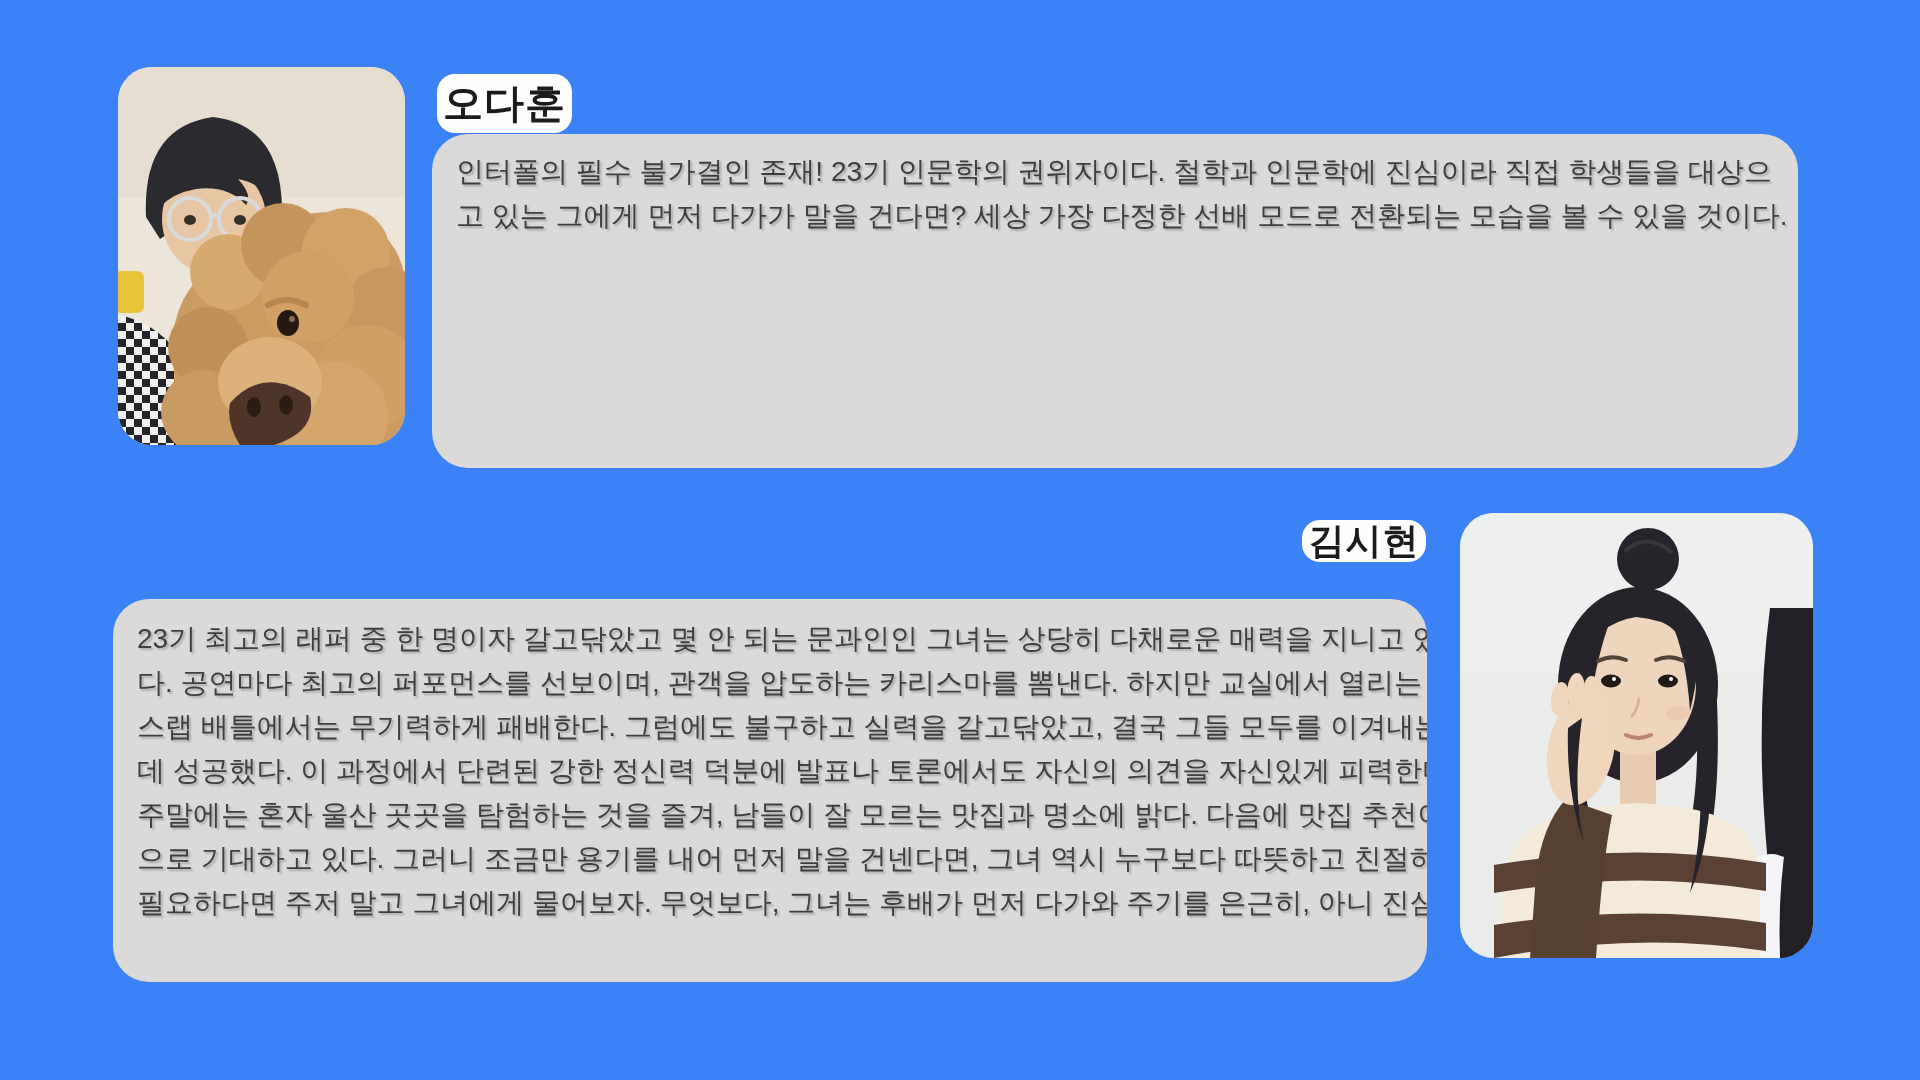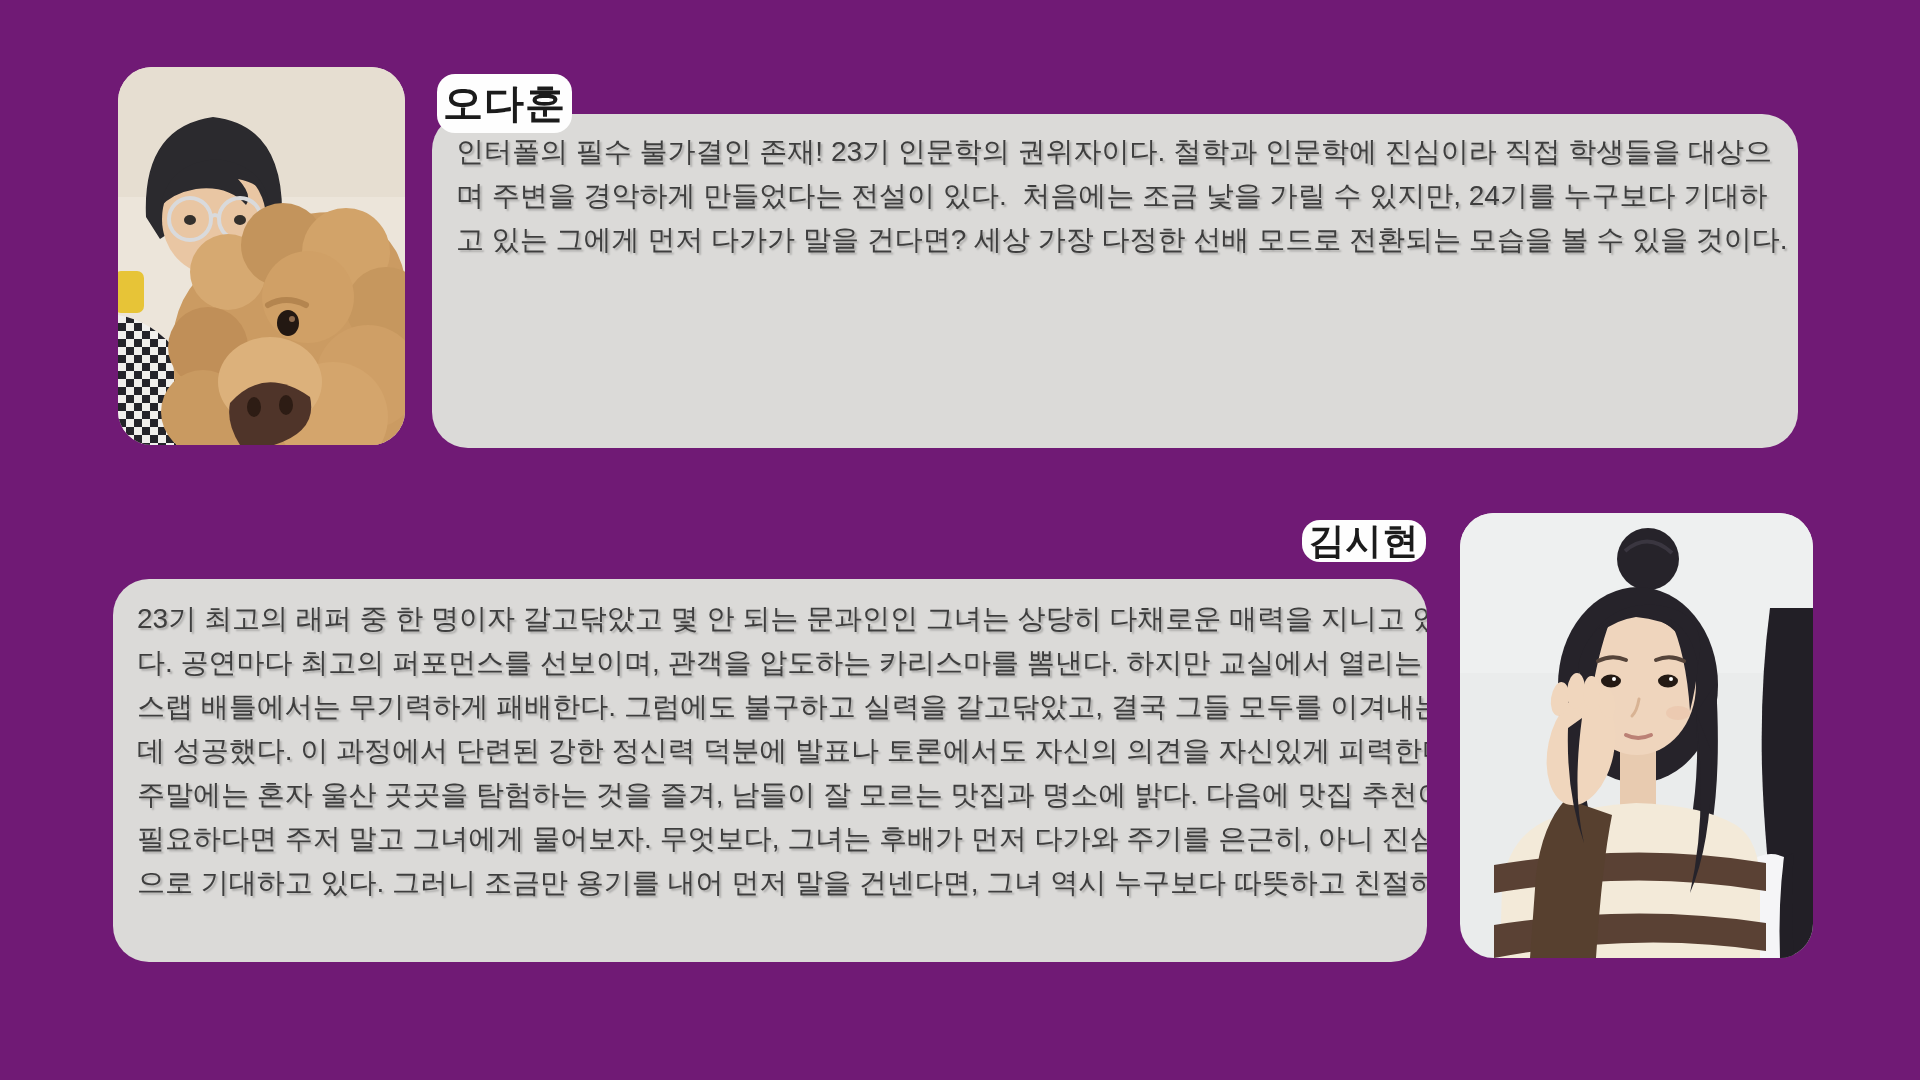--- a/index.html
+++ b/index.html
@@ -1,20 +1,20 @@
 <!DOCTYPE html>
 <html><head>
 <meta charset="utf-8">
 <style>
   html,body { margin:0; padding:0; }
   .page {
     position: relative;
     width: 1920px;
     height: 1080px;
-    background: #701a75;
+    background: #3b82f6;
     font-family: "Liberation Sans", sans-serif;
     overflow: hidden;
   }
   .photo {
     position: absolute;
     border-radius: 34px;
     overflow: hidden;
     z-index: 1;
   }
   .photo svg { display:block; width:100%; height:100%; }
@@ -37,20 +37,21 @@
     background: #dbdad8;
     border-radius: 36px;
     color: #3e3e3e;
     font-size: 28px;
     line-height: 44px;
     font-weight: 500;
     z-index: 2;
     box-sizing: border-box;
     overflow: hidden;
     text-shadow: 2px 2px 2px rgba(0,0,0,0.22);
+    margin-top: 20px;
   }
   .bubble1 { left: 432px; top: 114px; width: 1366px; height: 334px; padding: 16px 20px 0 24px; }
   .bubble2 { left: 113px; top: 579px; width: 1314px; height: 383px; padding: 18px 22px 0 24px; }
   .tline { white-space: pre; }
   .photo1 { left: 118px; top: 67px;  width: 287px; height: 378px; }
   .photo2 { left: 1460px; top: 513px; width: 353px; height: 445px; }
 </style>
 </head>
 <body>
 
@@ -105,37 +106,36 @@
         <path d="M112,336 Q146,298 192,330 Q200,364 156,378 L122,378 Q108,356 112,336 Z" fill="#4f3429"></path>
         <ellipse cx="136" cy="340" rx="7" ry="10" fill="#2d1c14"></ellipse>
         <ellipse cx="168" cy="338" rx="7" ry="10" fill="#2d1c14"></ellipse>
       </svg>
     </div>
     <div class="tag tag1">
       <span>오다훈</span>
     </div>
     <div class="bubble bubble1">
         <div class="tline">인터폴의 필수 불가결인 존재! 23기 인문학의 권위자이다. 철학과 인문학에 진심이라 직접 학생들을 대상으</div>
-        <div class="tline">며 주변을 경악하게 만들었다는 전설이 있다.  처음에는 조금 낯을 가릴 수 있지만, 24기를 누구보다 기대하</div>
         <div class="tline">고 있는 그에게 먼저 다가가 말을 건다면? 세상 가장 다정한 선배 모드로 전환되는 모습을 볼 수 있을 것이다.</div>
       </div>
   </section>
 
   <section>
     <div class="tag tag2">
       <span>김시현</span>
     </div>
     <div class="bubble bubble2">
         <div class="tline">23기 최고의 래퍼 중 한 명이자 갈고닦았고 몇 안 되는 문과인인 그녀는 상당히 다채로운 매력을 지니고 있</div>
         <div class="tline">다. 공연마다 최고의 퍼포먼스를 선보이며, 관객을 압도하는 카리스마를 뽐낸다. 하지만 교실에서 열리는 디</div>
         <div class="tline">스랩 배틀에서는 무기력하게 패배한다. 그럼에도 불구하고 실력을 갈고닦았고, 결국 그들 모두를 이겨내는</div>
         <div class="tline">데 성공했다. 이 과정에서 단련된 강한 정신력 덕분에 발표나 토론에서도 자신의 의견을 자신있게 피력한다.</div>
         <div class="tline">주말에는 혼자 울산 곳곳을 탐험하는 것을 즐겨, 남들이 잘 모르는 맛집과 명소에 밝다. 다음에 맛집 추천이</div>
+        <div class="tline">으로 기대하고 있다. 그러니 조금만 용기를 내어 먼저 말을 건넨다면, 그녀 역시 누구보다 따뜻하고 친절하</div>
         <div class="tline">필요하다면 주저 말고 그녀에게 물어보자. 무엇보다, 그녀는 후배가 먼저 다가와 주기를 은근히, 아니 진심</div>
-        <div class="tline">으로 기대하고 있다. 그러니 조금만 용기를 내어 먼저 말을 건넨다면, 그녀 역시 누구보다 따뜻하고 친절하</div>
       </div>
     <div class="photo photo2">
       <svg viewBox="0 0 353 445" preserveAspectRatio="none">
         <rect width="353" height="445" fill="#eaecec"></rect>
         <rect width="353" height="160" fill="#eef0f0"></rect>
 
         <path d="M353,95 L353,445 L318,445 Q304,330 302,255 Q300,170 310,95 Z" fill="#221f26"></path>
         <path d="M288,350 Q306,336 324,344 L320,445 L284,445 Z" fill="#f5f5f7"></path>
         <path d="M324,344 Q318,390 320,445 L334,445 Q330,380 334,340 Z" fill="#221f26"></path>
 

